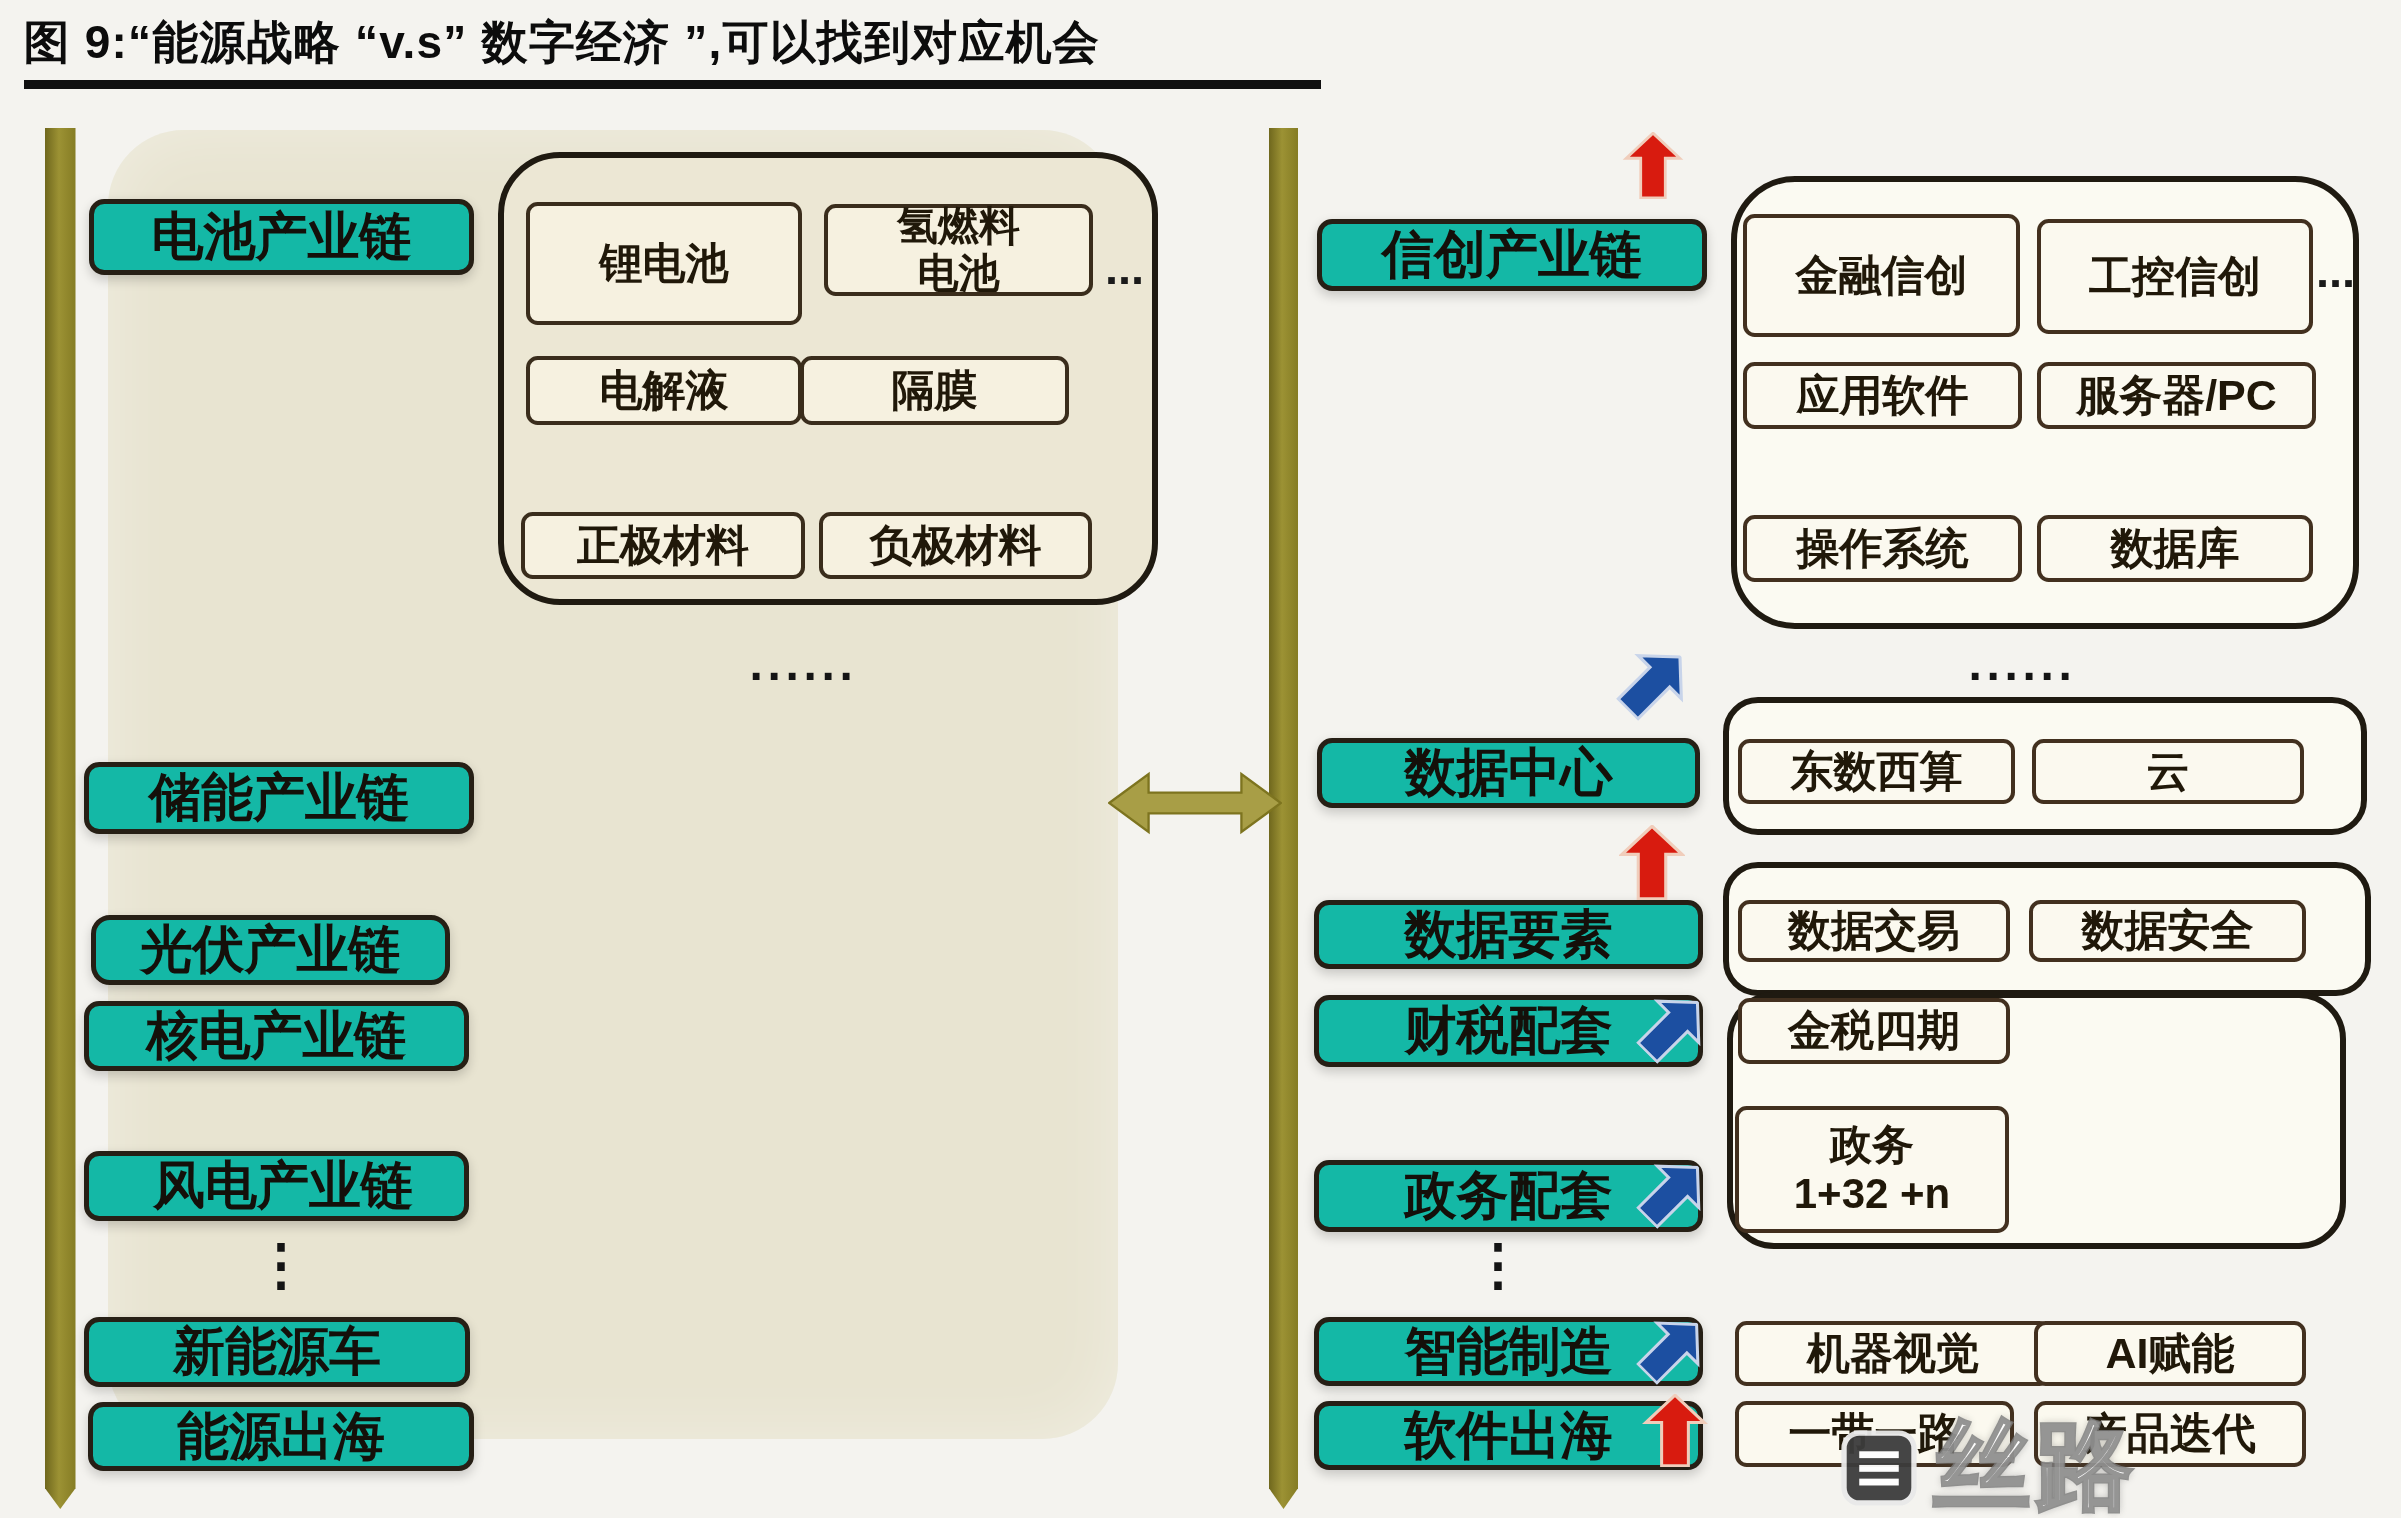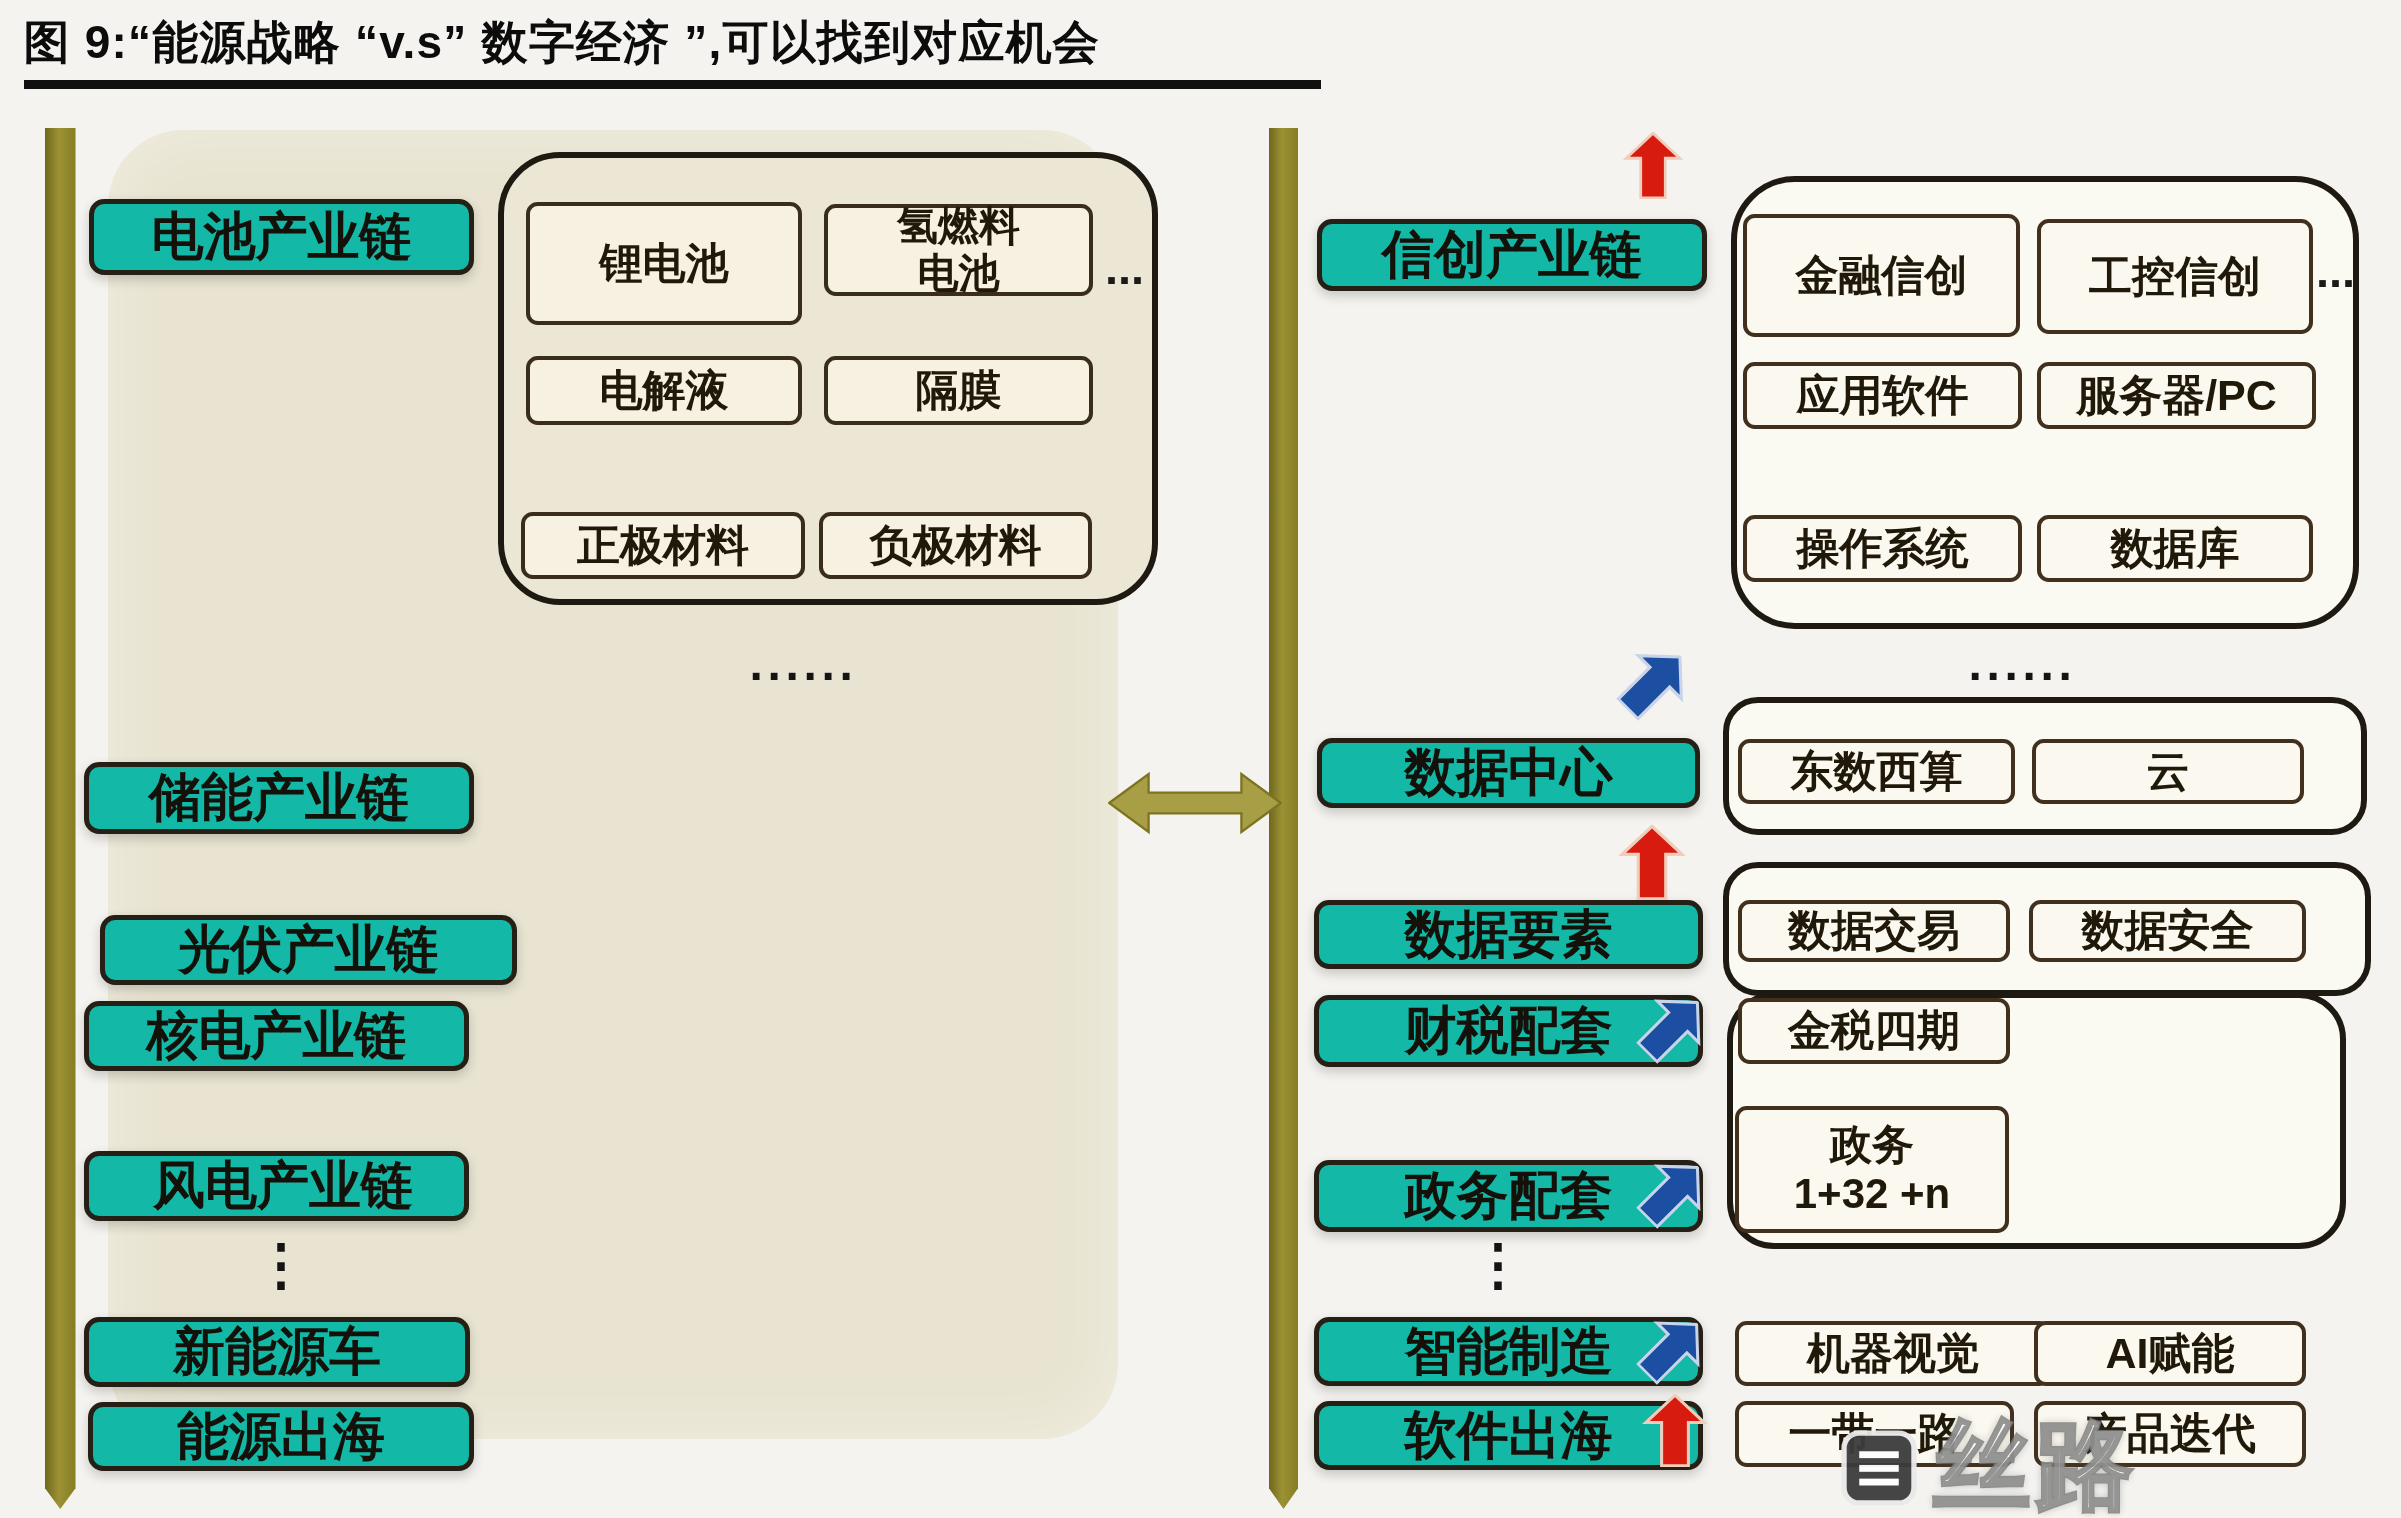--- a/index.html
+++ b/index.html
@@ -85,28 +85,28 @@
   <div class="bar abs" style="left:1269px; top:128px; width:29px; height:1381px;"></div>
 
   <div class="panel abs" style="left:108px; top:130px; width:1010px; height:1309px;"></div>
 
   <div class="container-box container-beige abs" style="left:498px; top:152px; width:660px; height:453px; border-radius:62px;"></div>
   <div class="sub-box abs" style="left:526px; top:202px; width:276px; height:123px;">锂电池</div>
   <div class="sub-box abs" style="left:824px; top:204px; width:269px; height:92px; font-size:41px;">氢燃料
 电池</div>
   <div class="more-dots abs" style="left:1105px; top:240px;">...</div>
   <div class="sub-box abs" style="left:526px; top:356px; width:276px; height:69px;">电解液</div>
-  <div class="sub-box abs" style="left:824px; top:356px; width:269px; height:69px;">隔膜</div>
+  <div class="sub-box abs" style="left:800px; top:356px; width:269px; height:69px;">隔膜</div>
   <div class="sub-box abs" style="left:521px; top:512px; width:284px; height:67px;">正极材料</div>
   <div class="sub-box abs" style="left:819px; top:512px; width:273px; height:67px;">负极材料</div>
 
   <div class="label-box abs" style="left:89px; top:199px; width:385px; height:76px;">电池产业链</div>
   <div class="ellipsis abs" style="left:686px; top:636px; width:235px;">......</div>
   <div class="label-box abs" style="left:84px; top:746px; width:390px; height:72px;margin-top:16px;">储能产业链</div>
-  <div class="label-box abs" style="left:100px; top:915px; width:417px; height:70px;">光伏产业链</div>
+  <div class="label-box abs" style="left:91px; top:915px; width:359px; height:70px;border-radius:19px;">光伏产业链</div>
   <div class="label-box abs" style="left:84px; top:1001px; width:385px; height:70px;">核电产业链</div>
   <div class="label-box abs" style="left:84px; top:1151px; width:385px; height:70px;padding-left:13px;">风电产业链</div>
   <div class="vdots abs" style="left:246px; top:1240px; width:70px;">⋮</div>
   <div class="label-box abs" style="left:84px; top:1317px; width:386px; height:70px;">新能源车</div>
   <div class="label-box abs" style="left:88px; top:1402px; width:386px; height:69px;">能源出海</div>
 
   <div class="arrow abs" style="left:1108px; top:768px; width:174px; height:70px;">
     <svg viewBox="0 0 300 120">
         <polygon points="2,60 70,10 70,42 230,42 230,10 298,60 230,110 230,78 70,78 70,110" fill="#a89e46" stroke="#7d741f" stroke-width="4"></polygon>
       </svg>

